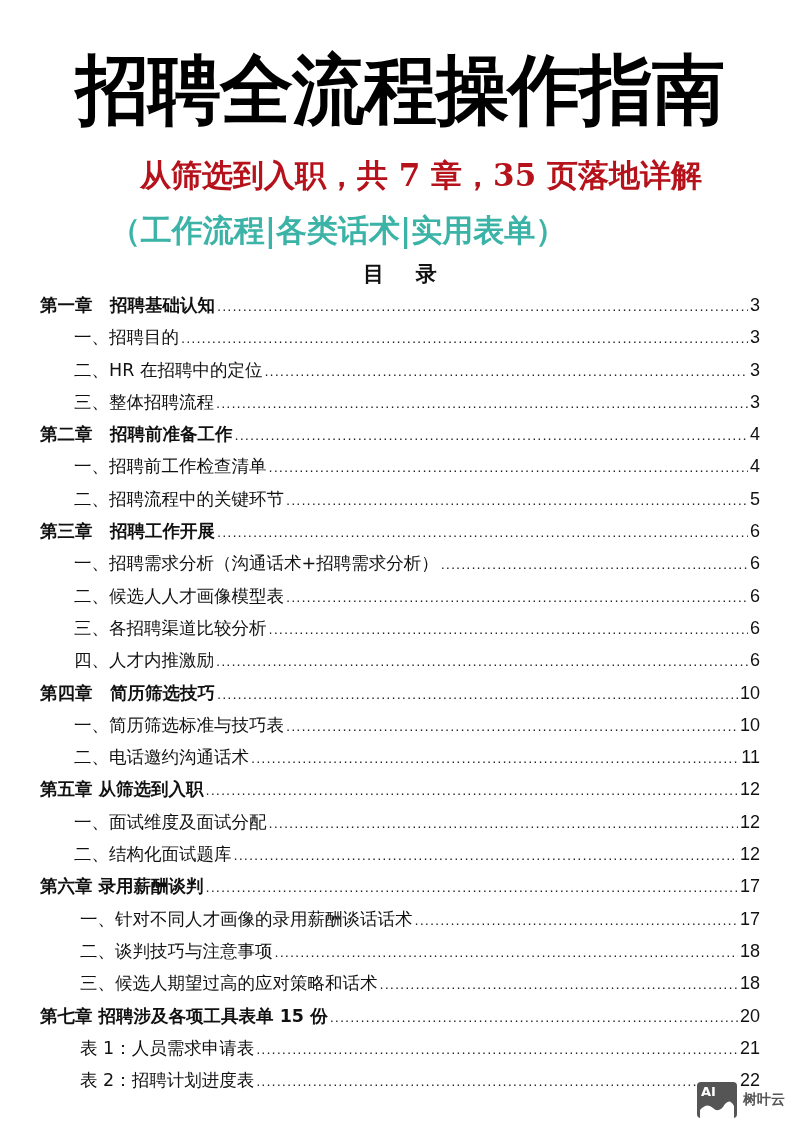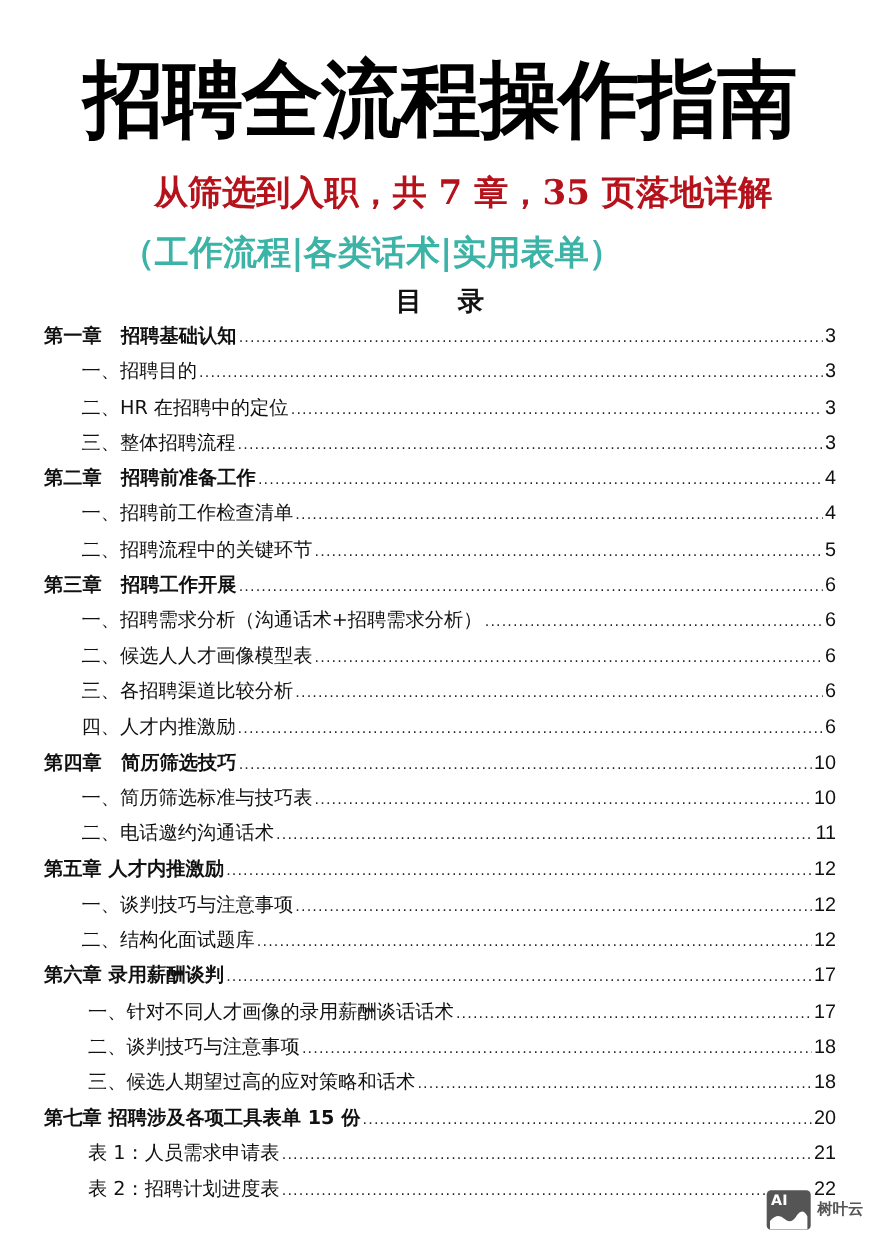--- a/index.html
+++ b/index.html
@@ -1,20 +1,20 @@
 <!DOCTYPE html>
 <html><head>
 <meta charset="utf-8">
 <style>
   html, body { margin:0; padding:0; background:#ffffff; }
   body { width:800px; height:1131px; position:relative; overflow:hidden; font-family:"DejaVu Sans", "Liberation Sans", sans-serif; color:#111; }
   .title { position:absolute; top:40px; left:0; width:800px; text-align:center; font-family:"DejaVu Sans", sans-serif; font-weight:bold; font-size:76px; letter-spacing:-1px; color:#000; line-height:100px; transform:scaleX(0.96); }
   .subtitle { position:absolute; top:152px; left:0; width:800px; text-align:center; font-family:"DejaVu Serif", "Liberation Serif", serif; font-weight:bold; font-size:31px; color:#b5121b; line-height:46px;margin-left:21px; }
   .subtitle2 { position:absolute; top:207px; left:0; width:676px; text-align:center; font-family:"DejaVu Serif", "Liberation Serif", serif; font-weight:bold; font-size:31px; color:#3bb3a6; line-height:46px; }
-  .toc-head { position:absolute; top:261px; left:0; width:800px; text-align:center; font-weight:bold; font-size:24px; line-height:26px; letter-spacing:12px; padding-left:12px; box-sizing:border-box; }
+  .toc-head { position:absolute; top:261px; left:0; width:800px; text-align:center; font-weight:bold; font-size:21px; line-height:26px; letter-spacing:12px; padding-left:12px; box-sizing:border-box; }
   .toc { position:absolute; top:289px; left:40px; width:720px; }
   .row { display:flex; align-items:baseline; height:32.3px; font-size:17.5px; line-height:32px; }
   .row .label { white-space:nowrap; }
   .row.chapter .label { font-weight:bold; font-size:17.5px; }
   .row .dots { flex:1; overflow:hidden; white-space:nowrap; margin:0 2px; letter-spacing:1px; color:#222; font-size:13px; }
   .row .dots::before { content:"........................................................................................................................................................................................................................................................................"; }
   .row .page { white-space:nowrap; font-family:"Liberation Sans", sans-serif; font-size:18px; }
   .indent1 { padding-left:34px; }
   .indent2 { padding-left:40px; }
   .watermark { position:absolute; left:697px; top:1082px; display:flex; align-items:center; gap:6px; }
@@ -101,26 +101,26 @@
       <span class="label">一、简历筛选标准与技巧表</span>
       <span class="dots"></span>
       <span class="page">10</span>
     </div>
     <div class="row indent1">
       <span class="label">二、电话邀约沟通话术</span>
       <span class="dots"></span>
       <span class="page">11</span>
     </div>
     <div class="row chapter">
-      <span class="label">第五章 人才内推激励</span>
+      <span class="label">第五章 从筛选到入职</span>
       <span class="dots"></span>
       <span class="page">12</span>
     </div>
     <div class="row indent1">
-      <span class="label">一、谈判技巧与注意事项</span>
+      <span class="label">一、面试维度及面试分配</span>
       <span class="dots"></span>
       <span class="page">12</span>
     </div>
     <div class="row indent1">
       <span class="label">二、结构化面试题库</span>
       <span class="dots"></span>
       <span class="page">12</span>
     </div>
     <div class="row chapter">
       <span class="label">第六章 录用薪酬谈判</span>

